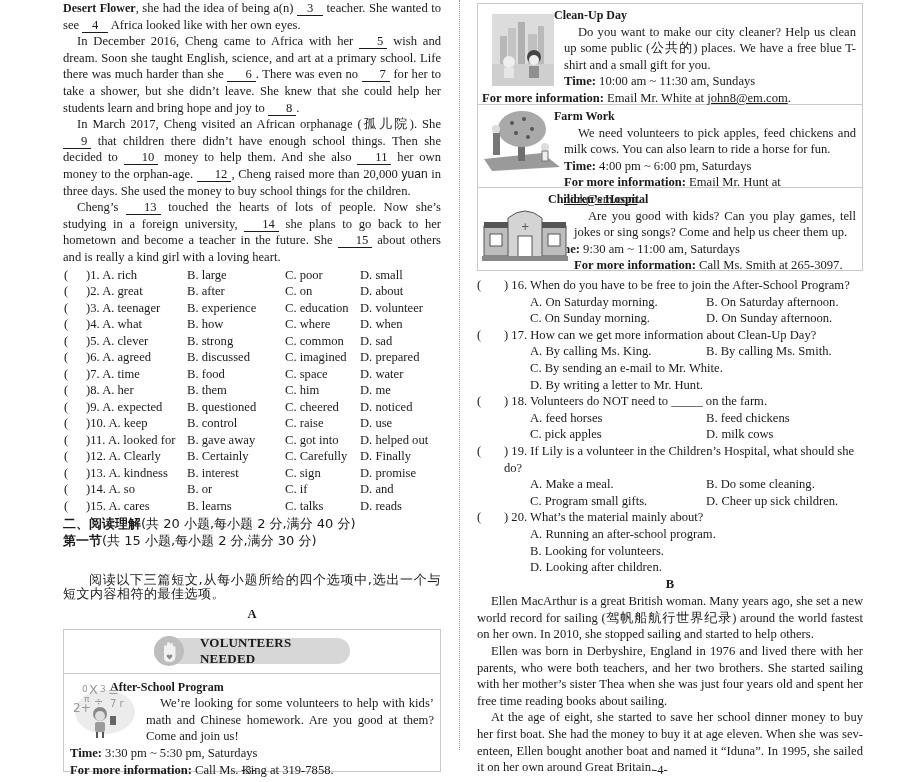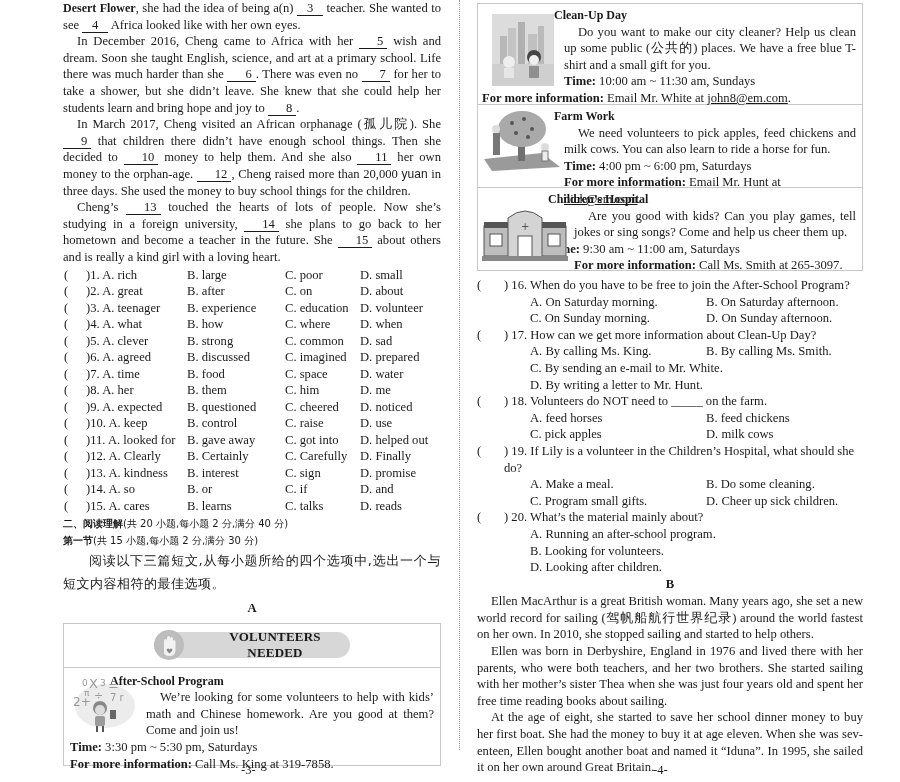--- a/index.html
+++ b/index.html
@@ -10,26 +10,26 @@
   .col-right { left: 477px; width: 386px; }
   .divider { position: absolute; left: 459px; top: 0; width: 0; height: 750px; border-left: 1.5px dotted #9a9a9a; }
   p.para { text-align: justify; text-indent: 14px; }
   p.para.noindent { text-indent: 0; }
   .sans-bold { font-family: Liberation Serif, serif; font-weight: bold; font-size: 12px; }
   .sans { font-family: "Liberation Sans", "DejaVu Sans", sans-serif; font-size: 12px; }
   .blank { display: inline-block; min-width: 26px; text-align: center; border-bottom: 1px solid #1a1a1a; line-height: 13px; padding: 0 4px; }
   .opts { margin-top: 1px; }
   .opt-row { display: grid; grid-template-columns: 30px 94px 98px 75px 80px; height: 16.5px; white-space: nowrap; }
   .paren { padding-left: 1px; }
-  .sec-h { font-family: "DejaVu Sans", sans-serif; font-size: 10px; line-height: 17px; }
+  .sec-h { font-family: "DejaVu Sans", sans-serif; font-size: 13px; line-height: 17px; }
   .sec-h b { font-weight: bold; }
   .cn { font-family: "DejaVu Sans", sans-serif; font-size: 13px; letter-spacing: 0.5px; }
   .center-letter { text-align: center; font-weight: bold; margin: 7px 0 6px; }
   .box { border: 1.2px solid #c8c8c8; }
-  .banner-row { height: 44px; border-bottom: 1.2px solid #c8c8c8; display: flex; align-items: center; justify-content: center; text-align: center; }
+  .banner-row { height: 44px; border-bottom: 1.2px solid #c8c8c8; display: flex; align-items: center; justify-content: center; }
   .banner { position: relative; width: 196px; height: 26px; background: #d7d7d7; border-radius: 13px; display: flex; align-items: center; padding-left: 46px; font-weight: bold; font-size: 13px; letter-spacing: 0.2px; }
   .banner .hand { position: absolute; left: 0; top: -2px; width: 30px; height: 30px; background: #bdbdbd; border-radius: 50%; }
   .item { position: relative; padding: 3px 6px 4px 6px; }
   .item-title { font-weight: bold; text-align: left; font-size: 12px; }
   .item-body { text-align: justify; text-indent: 14px; }
   .pic { position: absolute; background: #e6e6e6; }
   .label-b { font-weight: bold; }
   .q { display: grid; grid-template-columns: 27px 1fr; }
   .q-opts { display: grid; grid-template-columns: 176px 1fr; padding-left: 53px; }
   .q-opts.single { grid-template-columns: 1fr; }
@@ -155,21 +155,21 @@
         <span>D. reads</span>
       </div>
     </div>
 
   <div class="sec-h" style="margin-top:1px;">
     <b>二、阅读理解</b><span>(共 20 小题,每小题 2 分,满分 40 分)</span>
   </div>
   <div class="sec-h">
     <b>第一节</b><span>(共 15 小题,每小题 2 分,满分 30 分)</span>
   </div>
-  <p class="cn" style="text-indent:26px; line-height:23px; text-align:justify;">阅读以下三篇短文,从每小题所给的四个选项中,选出一个与短文内容相符的最佳选项。</p>
+  <p class="cn" style="text-indent:26px; line-height:14px; text-align:justify;margin-top:24px;">阅读以下三篇短文,从每小题所给的四个选项中,选出一个与短文内容相符的最佳选项。</p>
 
   <div class="center-letter" style="margin-top:5px;">A</div>
 
   <div class="box" style="height:143px;">
     <div class="banner-row">
       <div class="banner">
         <span class="hand">
           <svg width="30" height="30" viewBox="0 0 30 30">
             <path d="M10 22 L10 11 Q10 9 11.5 9 Q13 9 13 11 L13 8 Q13 6 14.5 6 Q16 6 16 8 L16 9 Q16 7 17.5 7 Q19 7 19 9 L19 11 Q19 10 20.2 10 Q21.5 10 21.5 11.5 L21.5 20 Q21.5 26 15.5 26 Q10 26 10 22 Z" fill="#f2f2f2"></path>
             <path d="M15.5 23.5 L13 21 Q12 19.6 13.3 18.8 Q14.6 18.2 15.5 19.6 Q16.4 18.2 17.7 18.8 Q19 19.6 18 21 Z" fill="#8a8a8a"></path>

